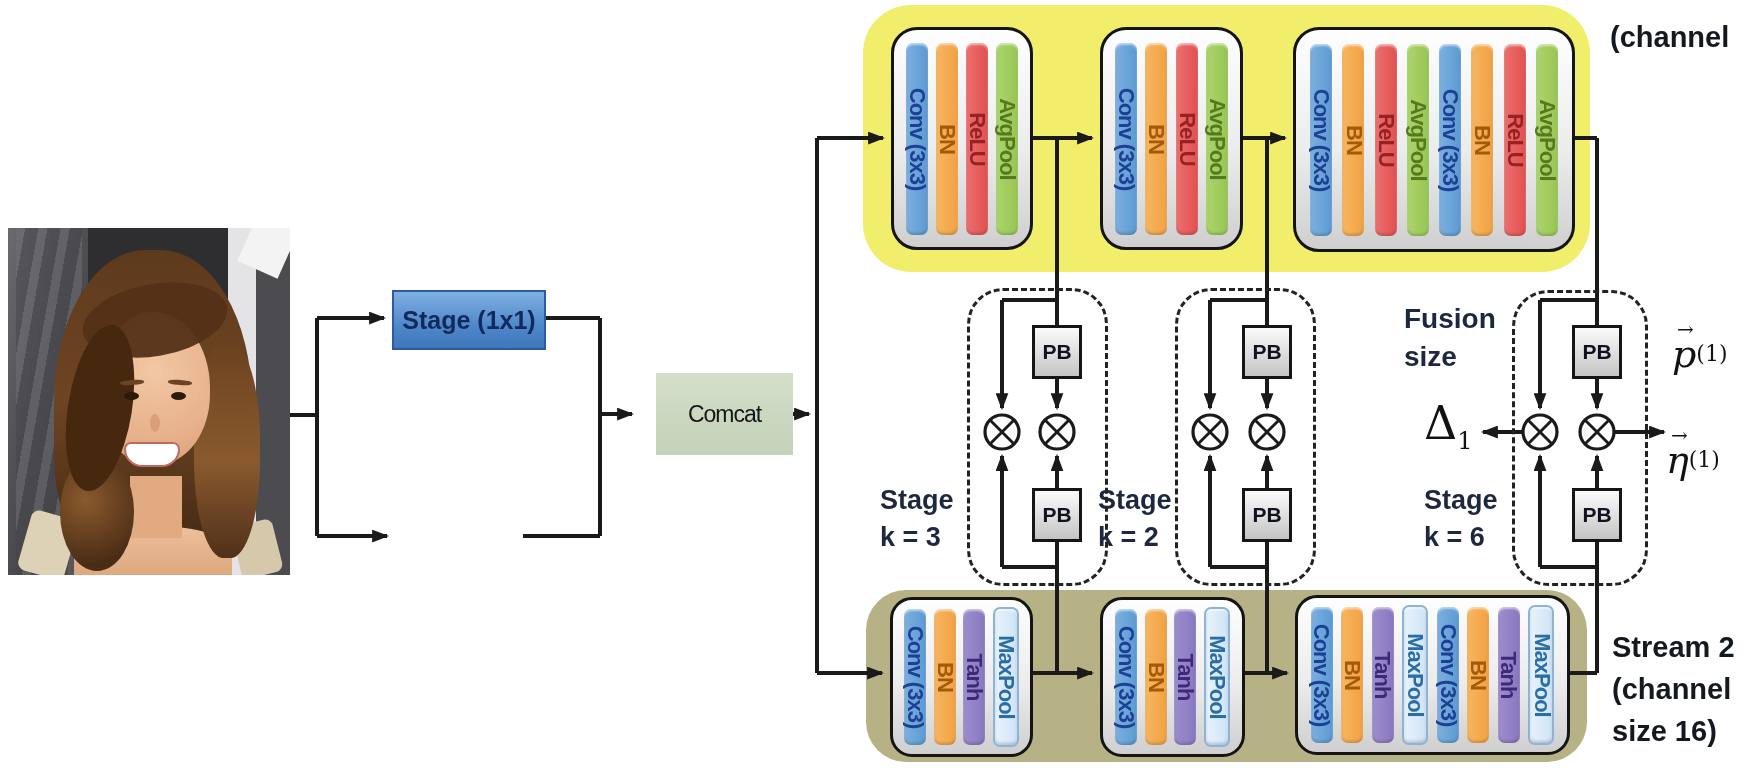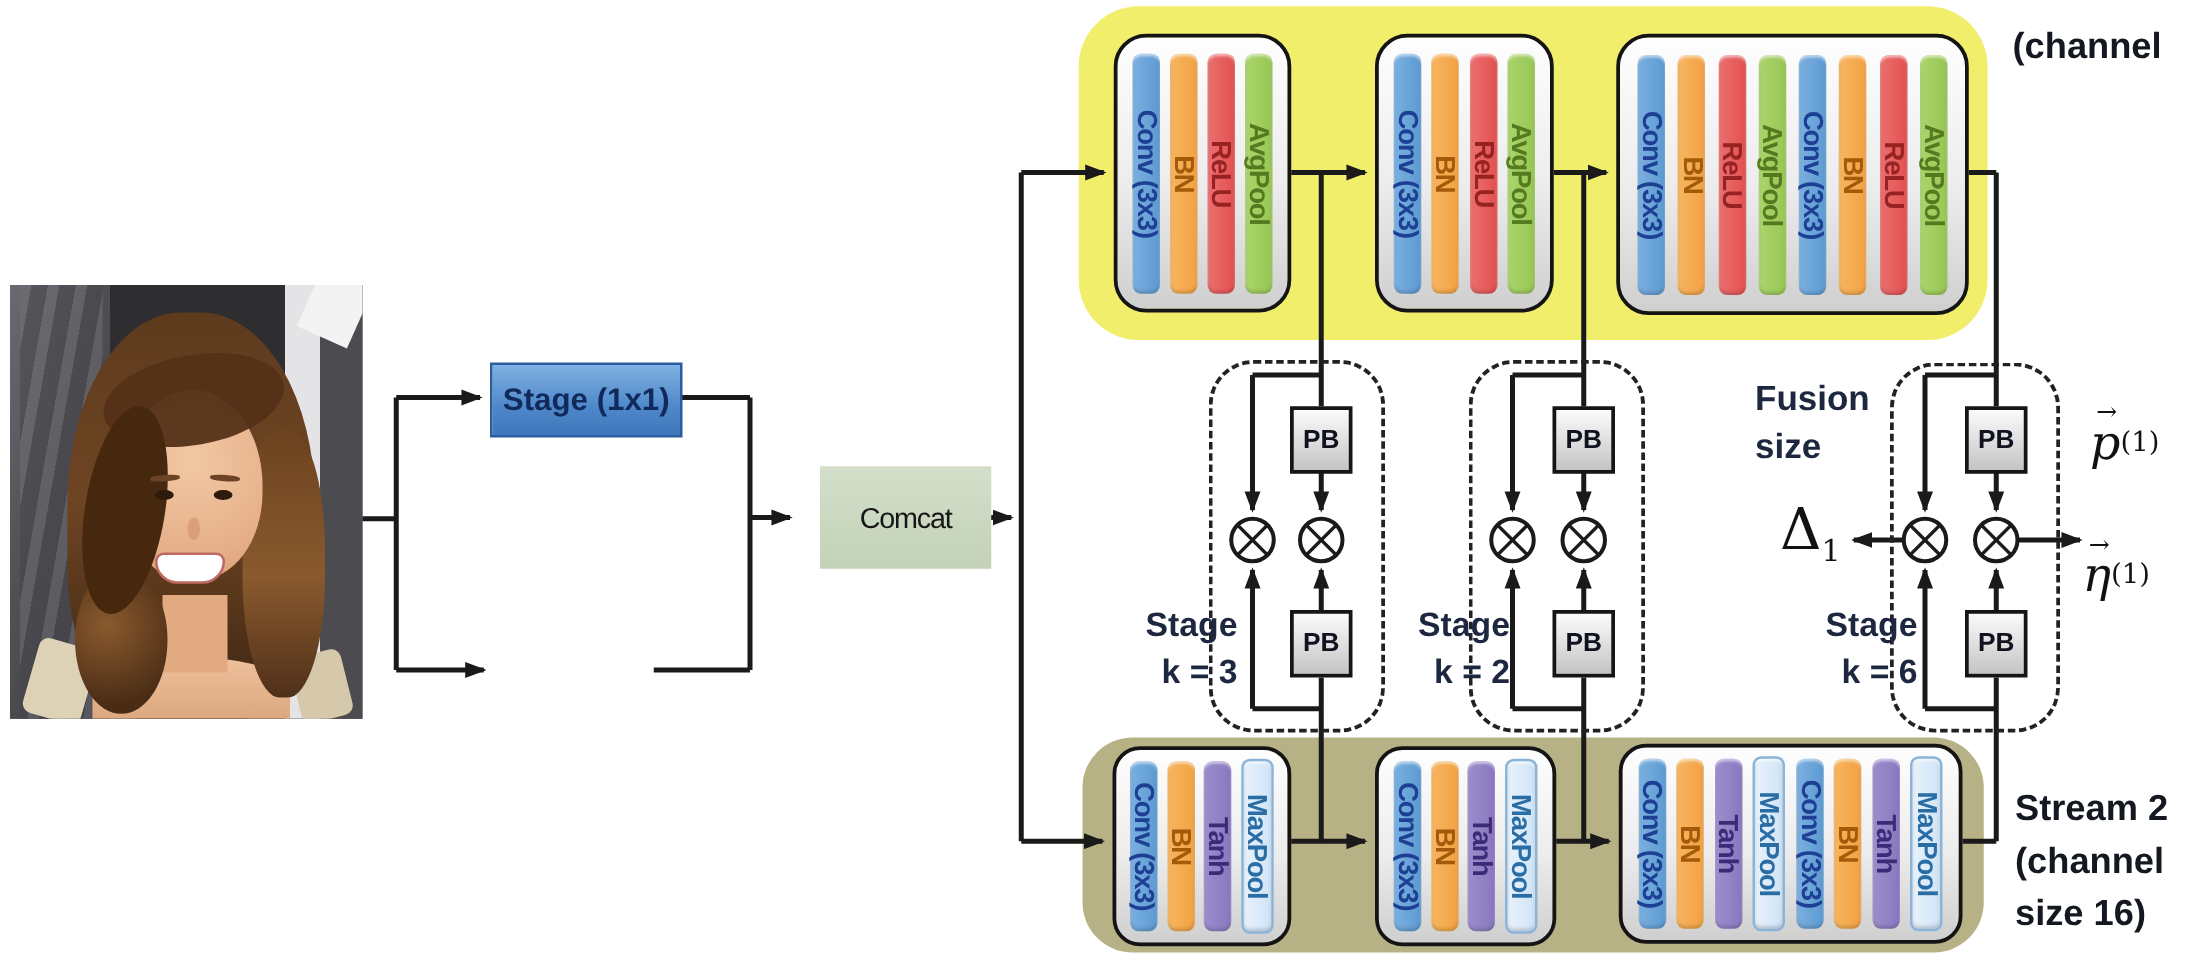--- a/index.html
+++ b/index.html
@@ -94,21 +94,21 @@
       border:3px solid #151515;box-sizing:border-box;display:flex;align-items:center;justify-content:center;
       font-weight:bold;font-size:21px;color:#10131f;}
   #pb-k3t{left:1032px;top:325px;} #pb-k3b{left:1032px;top:488px;}
   #pb-k2t{left:1242px;top:325px;} #pb-k2b{left:1242px;top:488px;}
   #pb-k1t{left:1572px;top:325px;} #pb-k1b{left:1572px;top:488px;}
 
   
   .big-label{position:absolute;font-weight:bold;font-size:29px;line-height:42px;color:#141821;}
   #stream1-label{left:1610px;top:16px;width:138px;}
   #stream2-label{left:1612px;top:626px;width:138px;}
-  .stage-label{position:absolute;width:110px;text-align:right;font-weight:bold;font-size:27px;
+  .stage-label{position:absolute;width:110px;text-align:left;font-weight:bold;font-size:27px;
       line-height:37px;color:#1d2840;}
   #stage-k3{left:880px;top:482px;} #stage-k2{left:1098px;top:482px;} #stage-k1{left:1424px;top:482px;}
   #fusion-title{position:absolute;left:1404px;top:300px;width:140px;font-weight:bold;font-size:28px;
       line-height:38px;color:#1d2840;}
 
   .math{position:absolute;font-family:"DejaVu Serif",serif;color:#121212;}
   #delta-label{left:1424px;top:396px;font-size:46px;font-weight:normal;}
   #delta-label sub{font-size:24px;line-height:0;}
   .vec{position:relative;font-style:italic;font-size:38px;display:inline-block;}
   .vec .vec-arrow{position:absolute;top:-15px;left:5px;font-size:20px;font-style:normal;}

